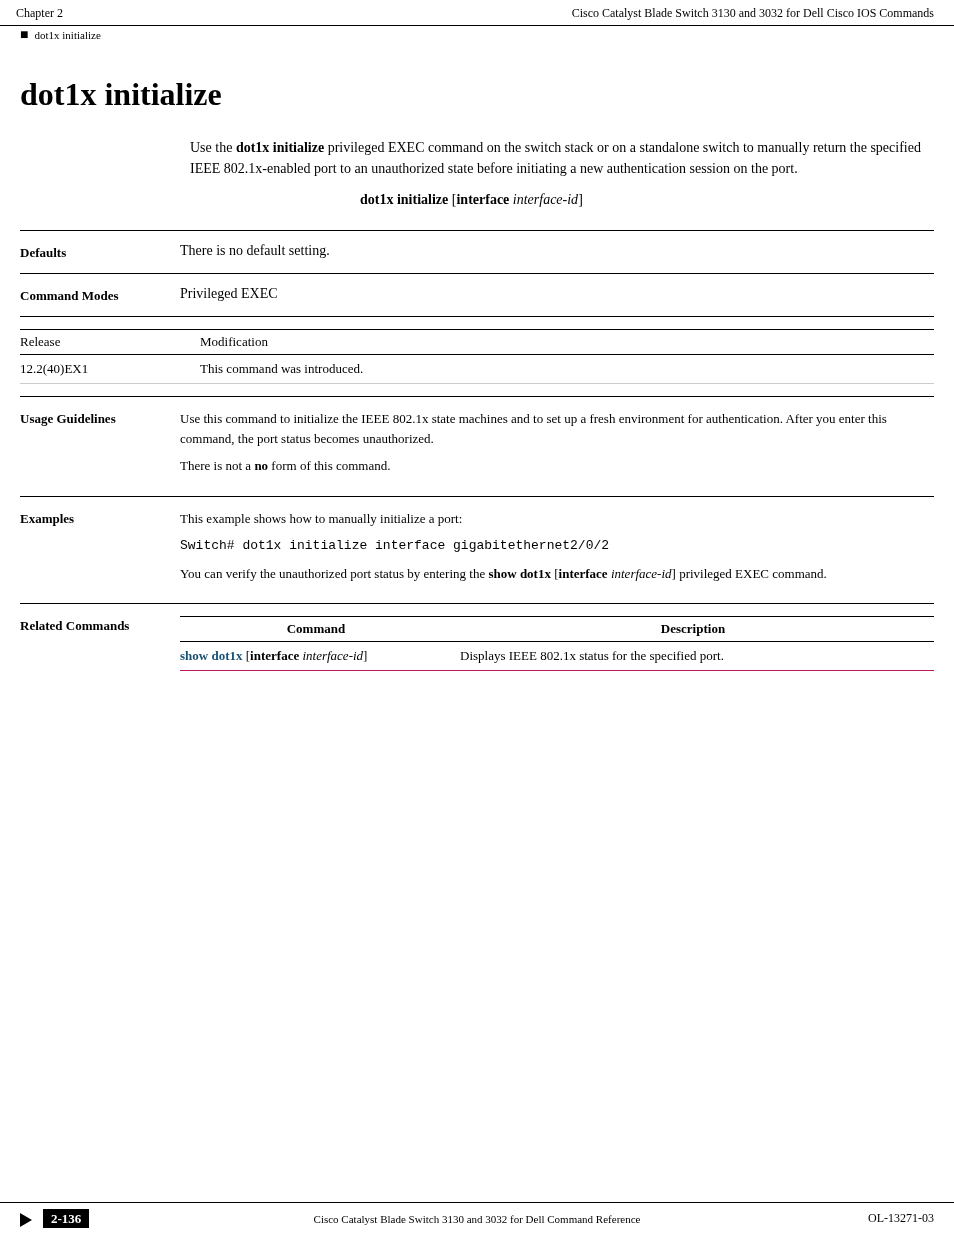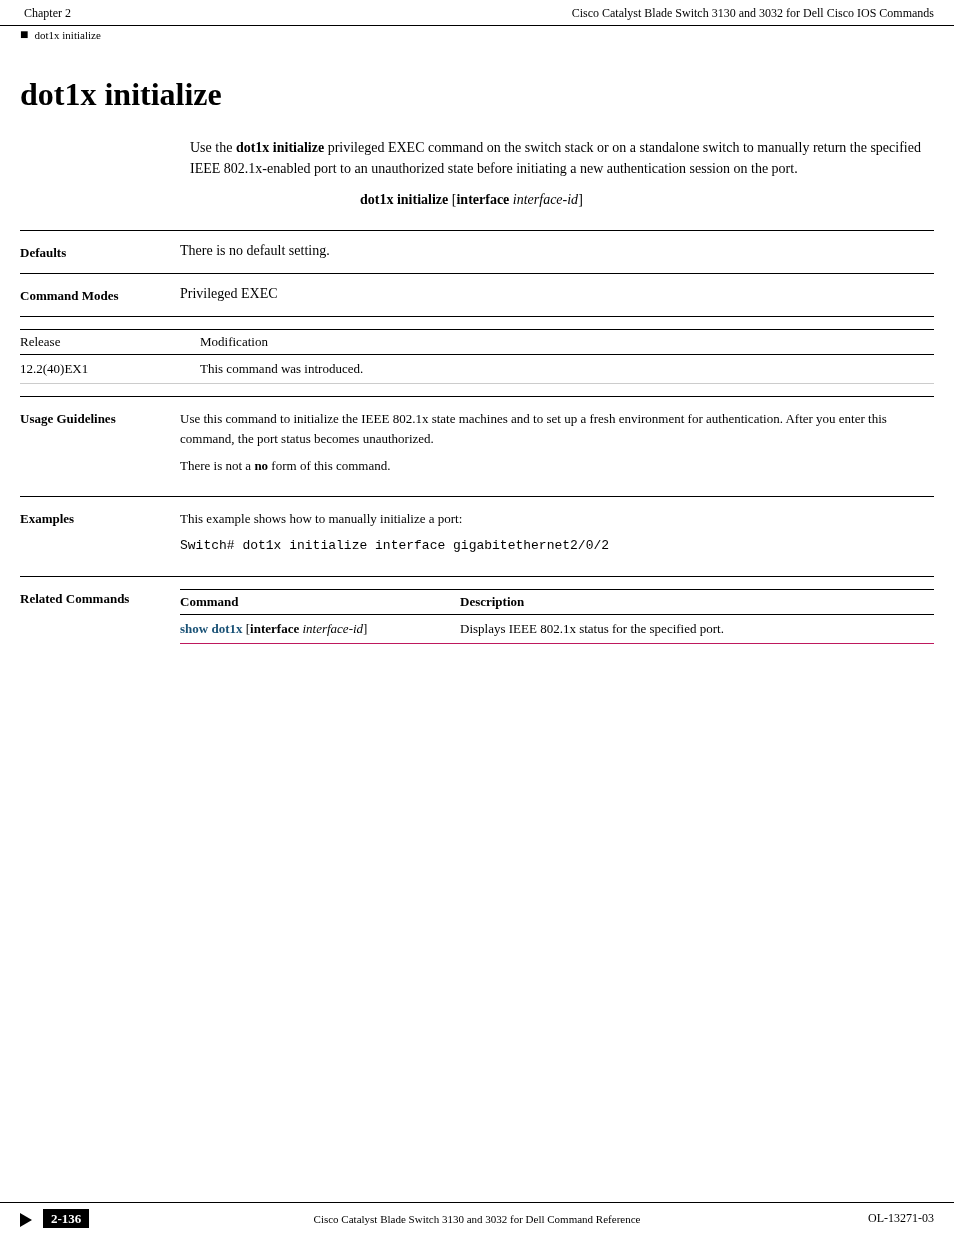--- a/index.html
+++ b/index.html
@@ -12,21 +12,21 @@
       min-height: 1235px;
       position: relative;
     }
 
     
     .top-header {
       border-bottom: 1px solid #000;
       display: flex;
       justify-content: space-between;
       align-items: center;
-      padding: 6px 20px 4px 24px;
+      padding: 6px 20px 4px 16px;
       font-size: 12px;
     }
 
     
     .breadcrumb-line {
       padding: 2px 20px 4px 20px;
       font-size: 11px;
       display: flex;
       align-items: center;
       gap: 6px;
@@ -131,21 +131,21 @@
       width: 180px;
     }
 
     
     .related-table {
       width: 100%;
       border-collapse: collapse;
     }
     .related-table th {
       font-weight: bold;
-      text-align: left;
+      text-align: center;
       padding: 4px 8px 4px 0;
       border-top: 1px solid #000;
       border-bottom: 1px solid #000;
       font-size: 13px;
     }
     .related-table td {
       padding: 6px 8px 6px 0;
       font-size: 13px;
       border-bottom: 1px solid #be185d;
     }
@@ -287,20 +287,23 @@
         <span>There is not a </span><span class="bold">no</span><span> form of this command.</span>
       </p>
     </div>
   </div>
 
   <div class="section-row">
     <div class="section-label">Examples</div>
     <div class="section-content">
       <p class="example-para">This example shows how to manually initialize a port:</p>
       <p class="example-para mono">Switch# dot1x initialize interface gigabitethernet2/0/2</p>
+      <p class="example-para">
+        <span>You can verify the unauthorized port status by entering the </span><span class="bold">show dot1x</span><span> [</span><span class="bold">interface</span><span class="italic"> interface-id</span><span>]</span><span> privileged EXEC command.</span>
+      </p>
     </div>
   </div>
 
   <div class="section-row">
     <div class="section-label">Related Commands</div>
     <div class="section-content">
       <table class="related-table">
         <thead>
           <tr>
             <th>Command</th>

